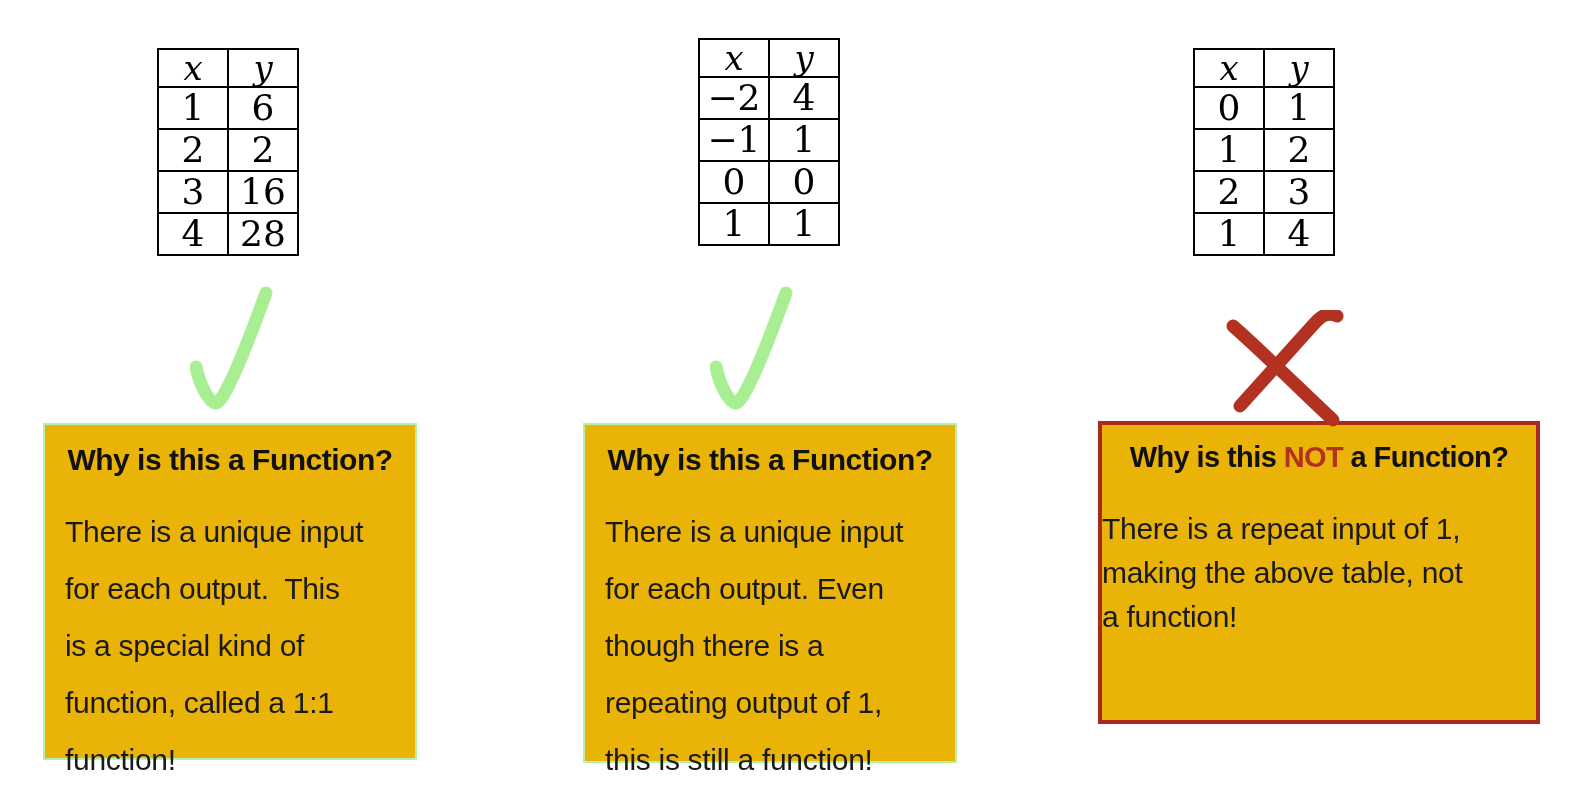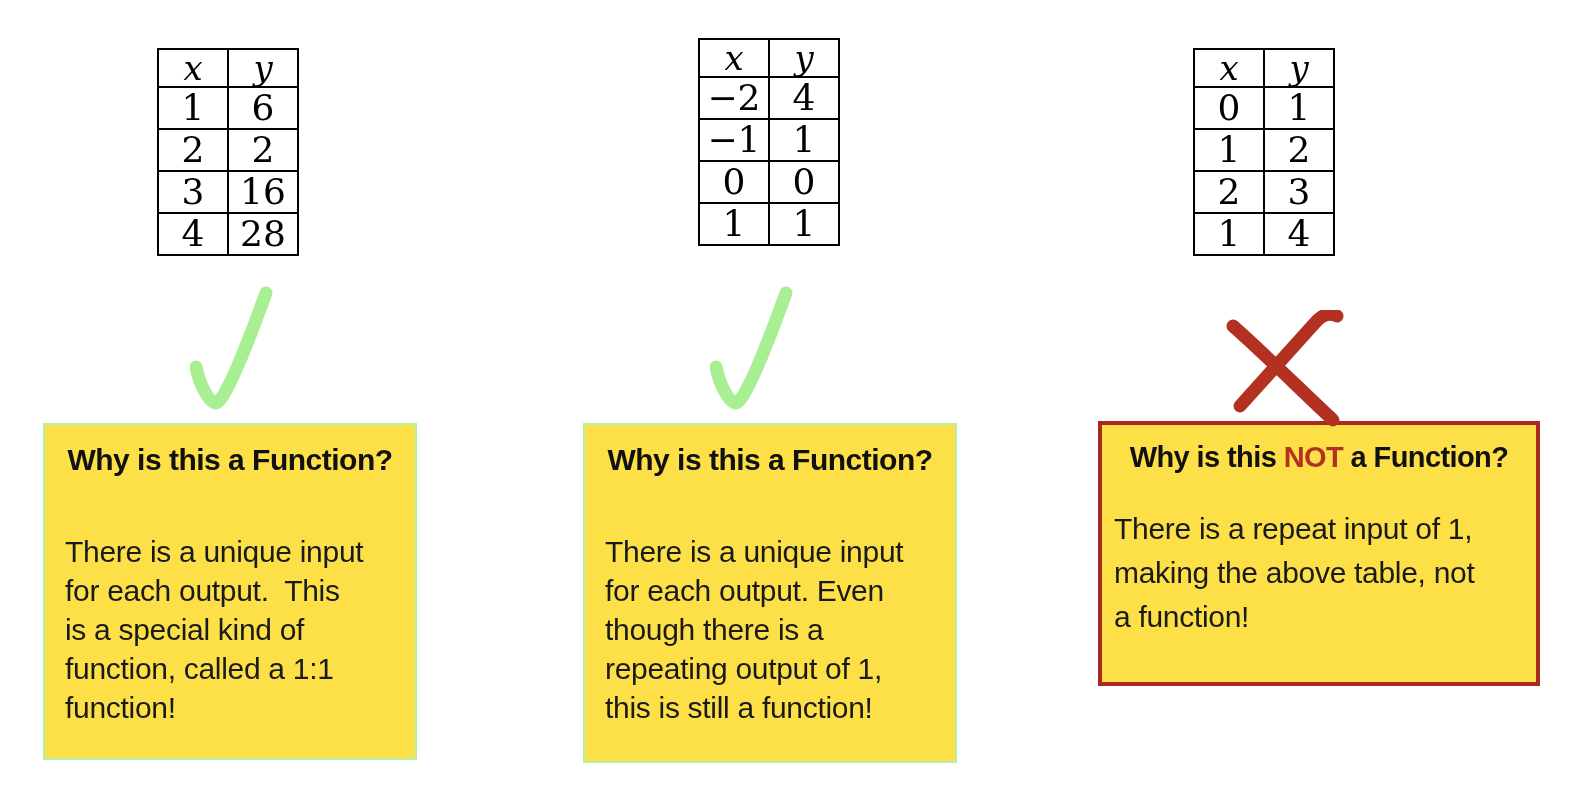--- a/index.html
+++ b/index.html
@@ -21,35 +21,35 @@
   .t2 { left:698px; top:38px; }
   .t3 { left:1193px; top:48px; }
 
   
   .mark { position:absolute; z-index:2; }
   .check1 { left:190px; top:285px; }
   .check2 { left:710px; top:285px; }
   .xmark  { left:1226px; top:310px; }
 
   
-  .callout { position:absolute; box-sizing:border-box; background:#fde047; z-index:1; }
+  .callout { position:absolute; box-sizing:border-box; background:#eab308; z-index:1; }
   .callout.green { border:2px solid #B4F2A3; }
   .callout.red   { border:4px solid #A82A1D; }
   .b1 { left:43px;   top:423px; width:374px; height:337px; padding:16px 20px; }
   .b2 { left:583px;  top:423px; width:374px; height:340px; padding:16px 20px; }
-  .b3 { left:1098px; top:421px; width:442px; height:265px; padding:12px 12px; }
+  .b3 { left:1098px; top:421px; width:442px; height:303px; padding:12px 0; }
 
   .box-title {
     text-align:center; font-weight:bold; font-size:30px; line-height:38px;
     color:#111; letter-spacing:-0.5px; white-space:nowrap;
   }
   .b3 .box-title { font-size:29px; line-height:40px; letter-spacing:-0.6px; }
   .not-red { color:#B23120; }
   .box-body {
-    margin-top:53px; font-size:30px; line-height:39px; color:#1a1a1a;
+    margin-top:24px; font-size:30px; line-height:57px; color:#1a1a1a;
     white-space:pre-wrap; letter-spacing:-0.3px;
   }
   .b3 .box-body { margin-top:30px; line-height:44px; }
 </style>
 </head>
 <body>
 
 <div class="canvas">
 
   <table class="vtable t1">

